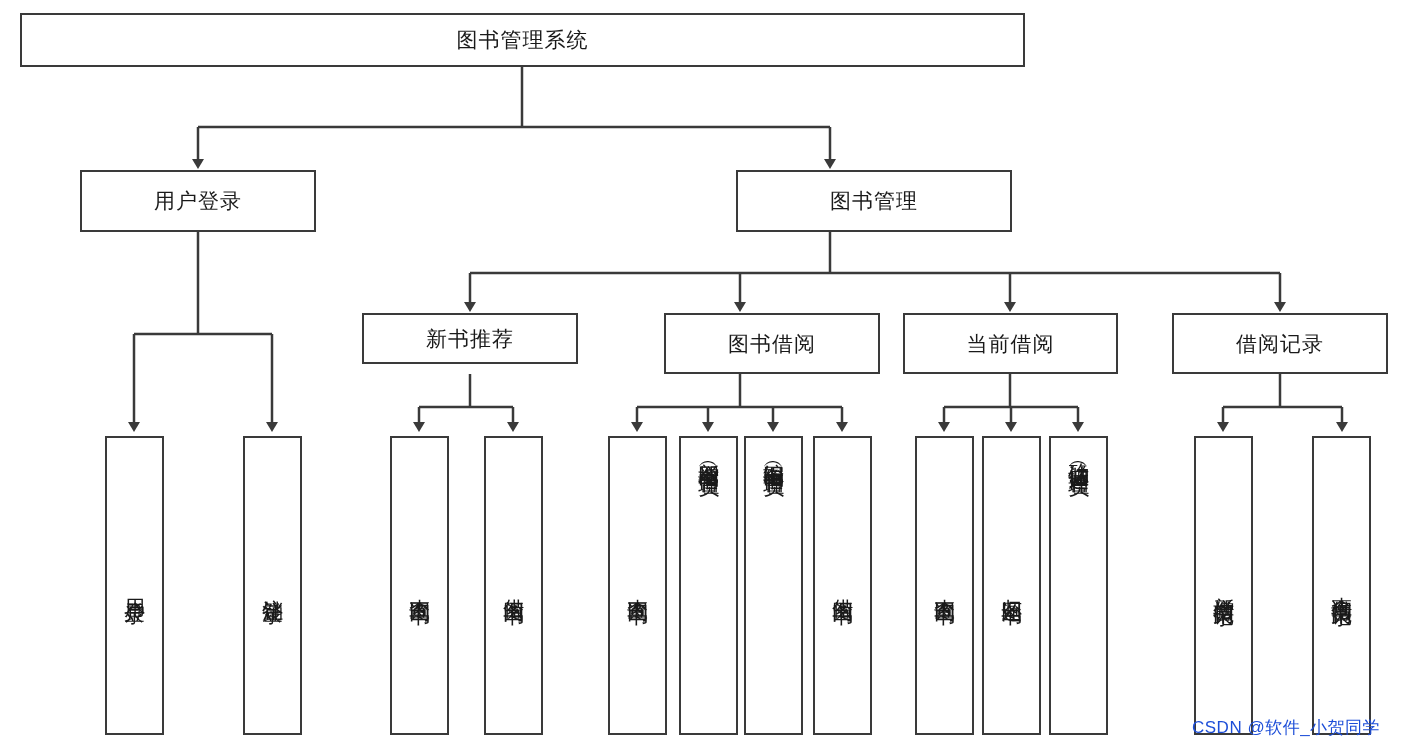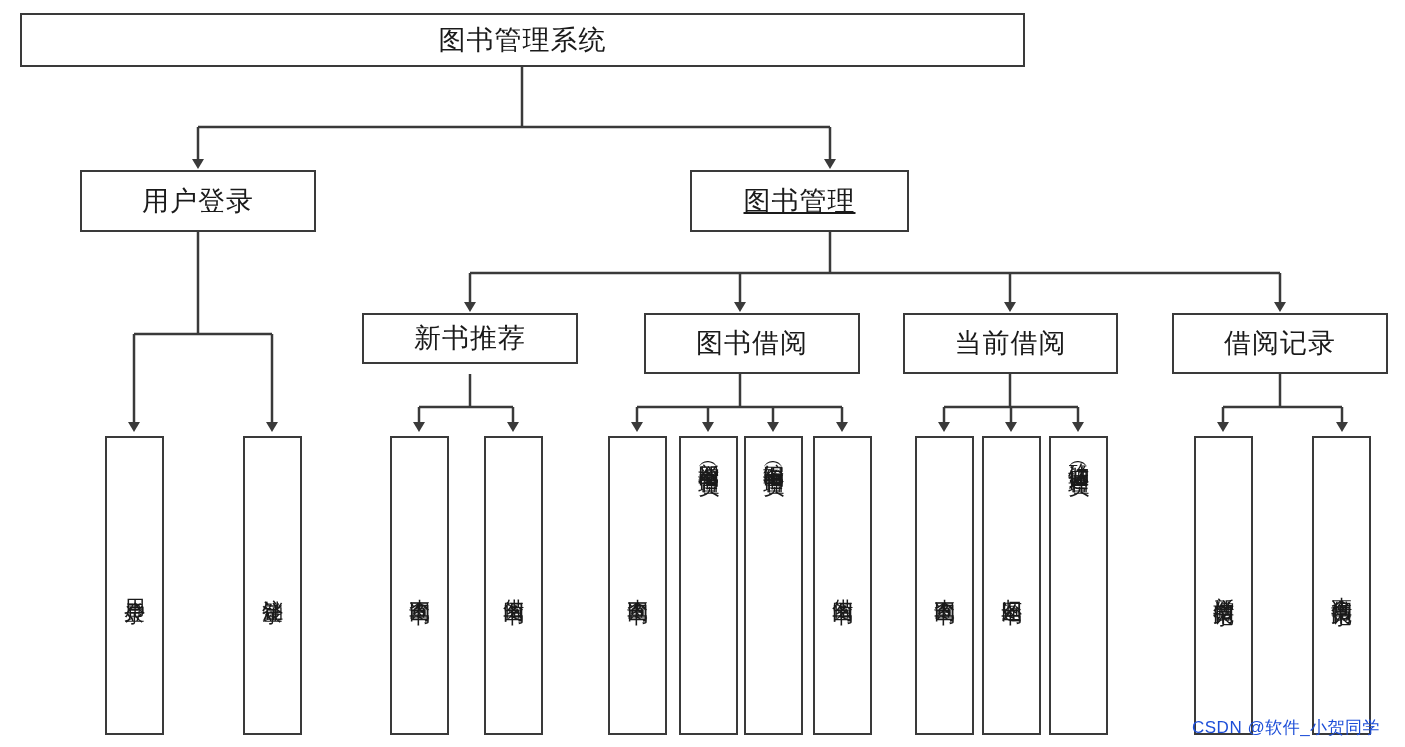--- a/index.html
+++ b/index.html
@@ -29,21 +29,21 @@
     position: absolute;
     box-sizing: border-box;
     background: #ffffff;
     border: 2px solid #3a3a3a;
     display: flex;
     align-items: center;
     justify-content: center;
     color: #1a1a1a;
   }
   .node.h {
-    font-size: 27px;
+    font-size: 21px;
     letter-spacing: 1px;
     line-height: 1.2;
   }
   .node.v {
     padding-top: 8px;
     padding-bottom: 8px;
     align-items: flex-start;
   }
   .node.v .vtext {
     writing-mode: vertical-rl;
@@ -120,28 +120,28 @@
     </g>
   </svg>
 
   <div class="node h" style="left:20px; top:13px; width:1005px; height:54px;">
     <span>图书管理系统</span>
   </div>
 
   <div class="node h" style="left:80px; top:170px; width:236px; height:62px;">
     <span>用户登录</span>
   </div>
-  <div class="node h" style="left:690px; top:170px; width:219px; height:62px;text-decoration:underline;">
+  <div class="node h" style="left:736px; top:170px; width:276px; height:62px;">
     <span>图书管理</span>
   </div>
 
   <div class="node h" style="left:362px; top:313px; width:216px; height:51px;">
     <span>新书推荐</span>
   </div>
-  <div class="node h" style="left:644px; top:313px; width:216px; height:61px;">
+  <div class="node h" style="left:664px; top:313px; width:216px; height:61px;">
     <span>图书借阅</span>
   </div>
   <div class="node h" style="left:903px; top:313px; width:215px; height:61px;">
     <span>当前借阅</span>
   </div>
   <div class="node h" style="left:1172px; top:313px; width:216px; height:61px;">
     <span>借阅记录</span>
   </div>
 
   <div class="node v mid" style="left:105px; top:436px; width:59px; height:299px;">

